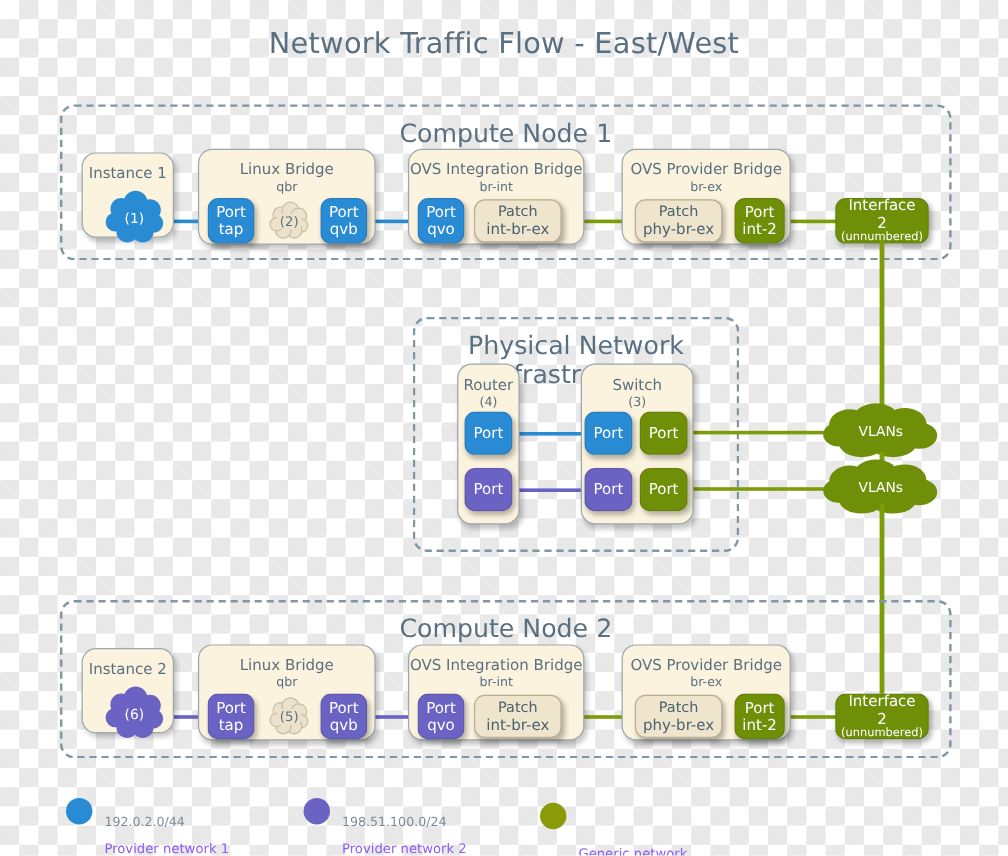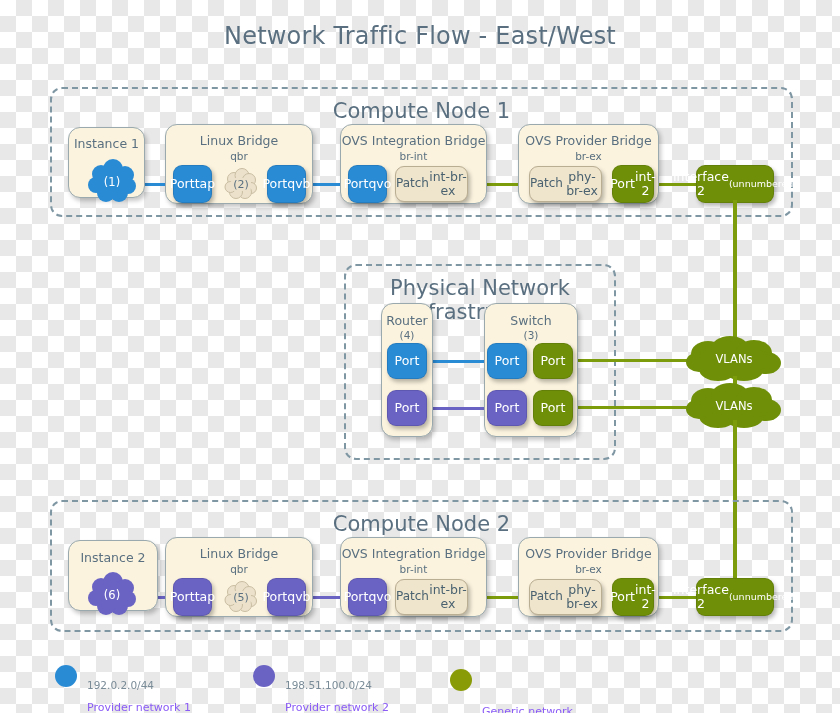--- a/index.html
+++ b/index.html
@@ -60,21 +60,21 @@
     position: absolute; left: 0; width: 100%; text-align: center;
     font-size: 10.5px; color: #5a7080;
   }
 
   
   .pill {
     position: absolute;
     border-radius: 9px;
     box-shadow: 2px 3px 4px rgba(0,0,0,0.28);
     color: #ffffff;
-    display: flex; flex-direction: row;
+    display: flex; flex-direction: column;
     align-items: center; justify-content: center;
     font-size: 12.5px; line-height: 1.15;
     text-align: center;
     border: 1px solid rgba(0,0,0,0.10);
   }
   .pill .l2 { font-size: 12.5px; }
   .pill.blue   { background: #2a8bd5; }
   .pill.purple { background: #6a63c4; }
   .pill.olive  { background: #6f8f09; }
   .pill.patch {
@@ -294,21 +294,21 @@
     <div class="group-title">Compute Node 2</div>
   </div>
 
   <div class="line h l-purple" style="left:124px; top:596px; width:72px;"></div>
   <div class="line h l-grey" style="left:212px; top:597px; width:14px;"></div>
   <div class="line h l-grey" style="left:256px; top:597px; width:14px;"></div>
   <div class="line h l-purple" style="left:305px; top:596px; width:48px;"></div>
   <div class="line h l-olive" style="left:467px; top:596px; width:68px;"></div>
   <div class="line h l-olive" style="left:655px; top:596px; width:48px;"></div>
 
-  <div class="box" style="left:68px; top:540px; width:90px; height:71px;">
+  <div class="box" style="left:68px; top:540px; width:77px; height:71px;">
     <div class="box-title" style="top:9px;">Instance 2</div>
   </div>
   <div class="cloud" style="left:86px; top:571px; width:52px; height:48px;">
     <svg width="52" height="48" viewBox="0 0 52 48">
       <g fill="#6a63c4">
         <circle cx="15" cy="16" r="9"></circle>
           <circle cx="27" cy="11" r="10"></circle>
           <circle cx="39" cy="17" r="9"></circle>
         <circle cx="42" cy="28" r="8"></circle>
           <circle cx="33" cy="35" r="9"></circle>

